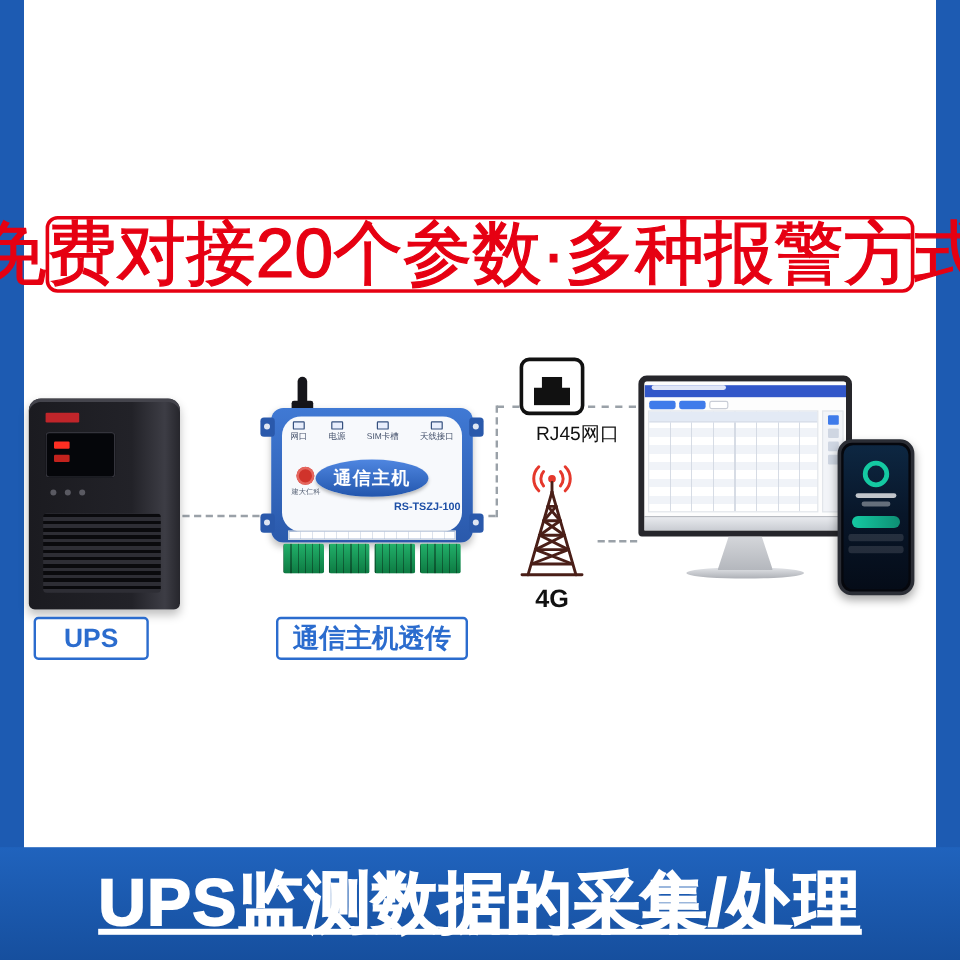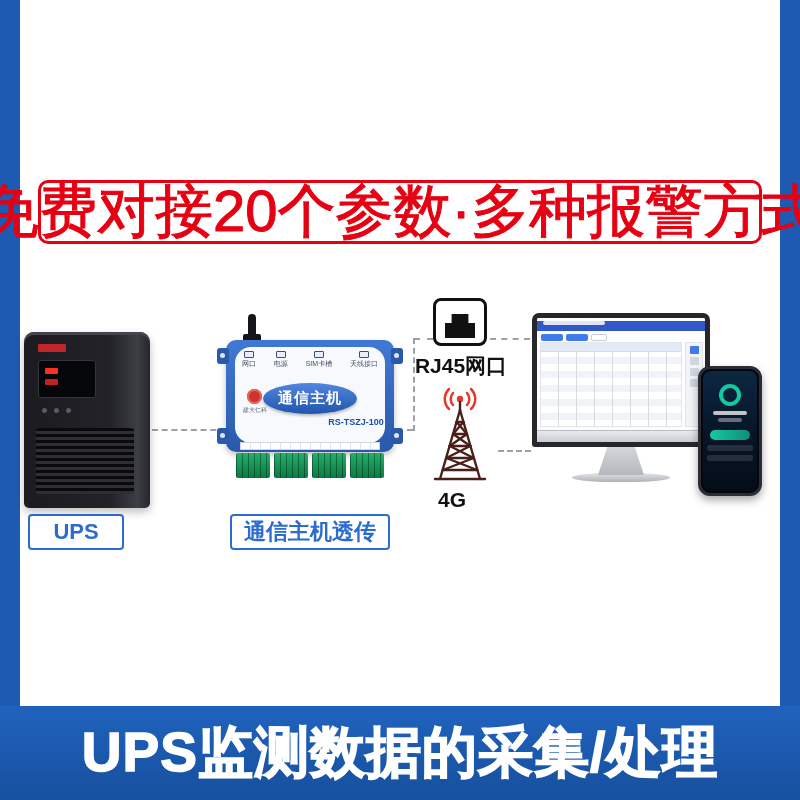--- a/index.html
+++ b/index.html
@@ -72,26 +72,26 @@
   .tblock { width:34px; height:100%; border-radius:2px;
             background:repeating-linear-gradient(90deg,rgba(0,0,0,.35) 0 1px,rgba(0,0,0,0) 1px 6px),
                        linear-gradient(180deg,#22b06a,var(--terminal-green,#0d7a42)); }
 
   
   .rj45 { position:absolute; left:433px; top:298px; width:54px; height:48px;
           border:3px solid #111; border-radius:8px; background:#fff; }
   .rj45-jack { position:absolute; left:50%; bottom:5px; transform:translateX(-50%); width:30px; height:24px;
                background:#111;
                clip-path:polygon(0 38%,22% 38%,22% 0,78% 0,78% 38%,100% 38%,100% 100%,0 100%); }
-  .rj45-label { position:absolute; left:406px; top:352px; width:110px; text-align:center;
-                font-size:21px; font-weight:700; color:#111; }
+  .rj45-label { position:absolute; left:406px; top:352px; width:110px; text-align:right;
+                font-size:16px; font-weight:400; color:#111; }
 
   
   .tower { position:absolute; left:424px; top:382px; width:72px; height:104px; }
-  .g4-label { position:absolute; left:438px; top:488px; width:44px; text-align:left;
+  .g4-label { position:absolute; left:438px; top:488px; width:44px; text-align:center;
               font-size:21px; font-weight:700; color:#111; }
 
   
   .monitor { position:absolute; left:532px; top:313px; width:178px; }
   .monitor-frame { width:178px; border:5px solid #26262b; border-radius:7px 7px 3px 3px; background:#fff; overflow:hidden; }
   .screen-content { position:relative; height:112px; background:#fdfdfd; overflow:hidden; }
   .sc-top { height:10px; background:#3257c9; }
   .sc-top-bar { width:62px; height:4px; background:rgba(255,255,255,.85); border-radius:2px; margin:3px 0 0 6px; }
   .sc-toolbar { display:flex; gap:3px; align-items:center; padding:2px 4px; height:13px; }
   .chip-blue { width:22px; height:7px; background:#3f7bea; border-radius:2px; }
@@ -128,21 +128,21 @@
          display:flex; align-items:center; justify-content:center; font-size:22px; font-weight:700; white-space:nowrap; }
   .tag-ups { left:28px; width:96px; }
   .tag-host { left:230px; width:160px; }
   .tag-platform { left:550px; width:200px; }
 
   
   .banner { position:absolute; left:0; top:706px; width:800px; height:94px;
             background:linear-gradient(180deg,#2063bd,#164f9e);
             display:flex; align-items:center; justify-content:center; }
   .banner-text { color:#fff; font-size:55px; font-weight:900; letter-spacing:1px;
-                 -webkit-text-stroke:1.5px #fff; white-space:nowrap; }
+                 -webkit-text-stroke:1.5px #fff; white-space:nowrap;text-decoration:underline; }
 </style>
 </head>
 <body>
 
 <div class="page">
 
   <div class="side-bar left"></div>
   <div class="side-bar right"></div>
 
 

